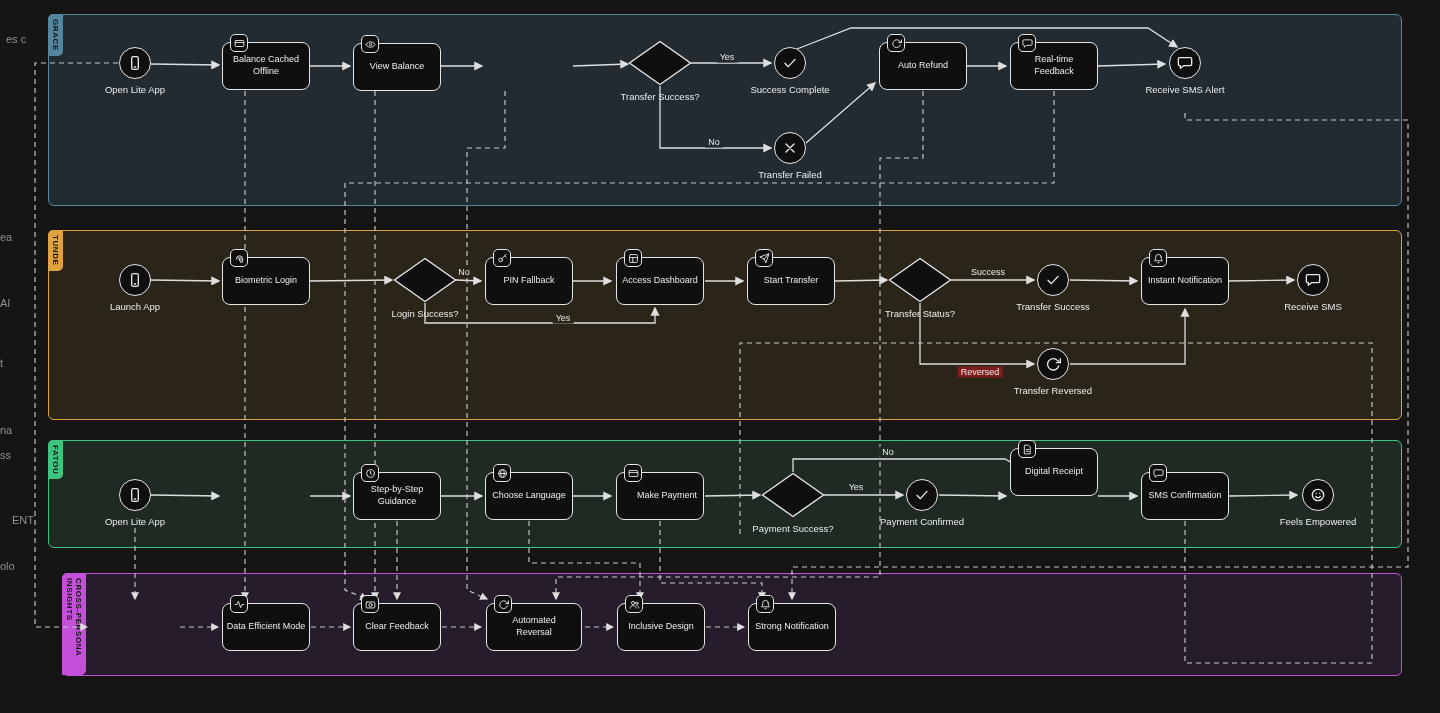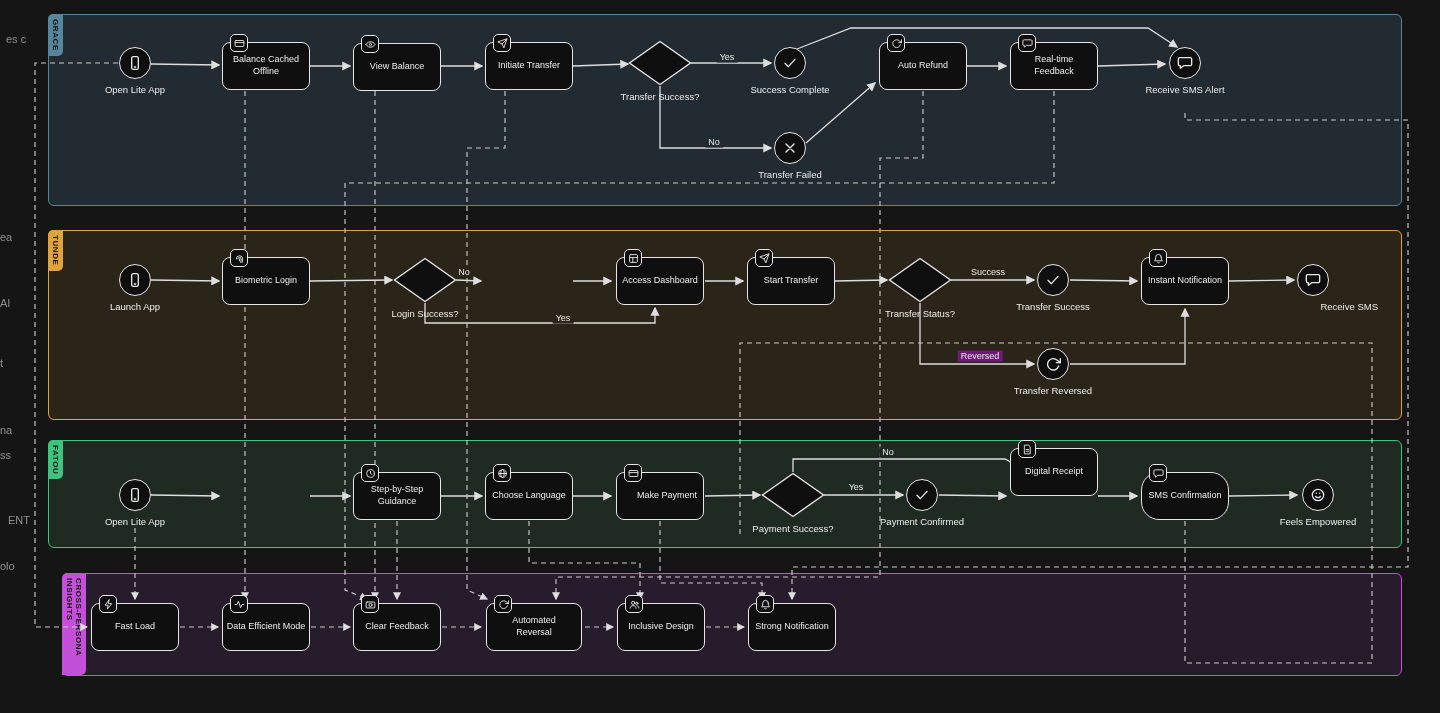--- a/index.html
+++ b/index.html
@@ -196,28 +196,28 @@
     </div>
     <div class="lane" style="left: 62px; top: 573px; width: 1340px; height: 103px; border-color: rgb(196, 79, 217); background: rgb(39, 28, 43);">
       <div class="lane-tab" style="background: rgb(196, 79, 217);">CROSS-PERSONA INSIGHTS</div>
     </div>
     <div class="fragment" style="left: 6px; top: 33px;">es c</div>
     <div class="fragment" style="left: 0px; top: 231px;">ea</div>
     <div class="fragment" style="left: 0px; top: 297px;">AI</div>
     <div class="fragment" style="left: 0px; top: 357px;">t</div>
     <div class="fragment" style="left: 0px; top: 424px;">na</div>
     <div class="fragment" style="left: 0px; top: 449px;">ss</div>
-    <div class="fragment" style="left: 8px; top: 514px;">ENT</div>
+    <div class="fragment" style="left: 0px; top: 514px; padding-left: 12px;">ENT</div>
     <div class="fragment" style="left: 0px; top: 560px;">olo</div>
     <div class="edge-label" style="left: 727px; top: 57px; background: rgb(33, 43, 49);">Yes</div>
     <div class="edge-label" style="left: 714px; top: 142px; background: rgb(33, 43, 49);">No</div>
     <div class="edge-label" style="left: 464px; top: 272px; background: rgb(43, 37, 25);">No</div>
     <div class="edge-label" style="left: 563px; top: 318px; background: rgb(43, 37, 25);">Yes</div>
     <div class="edge-label" style="left: 988px; top: 272px; background: rgb(43, 37, 25);">Success</div>
-    <div class="edge-label" style="left: 980px; top: 356px; background: #701a75;">Reversed</div>
+    <div class="edge-label" style="left: 980px; top: 372px; background: #7f1d1d;">Reversed</div>
     <div class="edge-label" style="left: 856px; top: 487px; background: rgb(30, 42, 34);">Yes</div>
     <div class="edge-label" style="left: 888px; top: 452px; background: rgb(30, 42, 34);">No</div>
     <div class="node-circle" style="left: 119px; top: 47px;">
       <svg class="ic" width="16" height="16" viewBox="0 0 24 24">
         <use href="#sym-phone-icon"></use>
       </svg>
     </div>
     <div class="below-label" style="left: 70px; top: 84px;">Open Lite App</div>
     <div class="node-rect" style="left: 222px; top: 42px; width: 88px; height: 48px;">
       <div class="badge">
@@ -229,28 +229,20 @@
 Offline</div>
     </div>
     <div class="node-rect" style="left: 353px; top: 43px; width: 88px; height: 48px;">
       <div class="badge">
         <svg class="ic" width="11" height="11" viewBox="0 0 24 24">
           <use href="#sym-eye-icon"></use>
         </svg>
       </div>
       <div class="rect-label">View Balance</div>
     </div>
-    <div class="node-rect" style="left: 485px; top: 42px; width: 88px; height: 48px;">
-      <div class="badge">
-        <svg class="ic" width="11" height="11" viewBox="0 0 24 24">
-          <use href="#sym-send-icon"></use>
-        </svg>
-      </div>
-      <div class="rect-label">Initiate Transfer</div>
-    </div>
     <div class="node-diamond" style="left: 628px; top: 40px;">
       <svg class="dshape" width="64" height="46" viewBox="0 0 64 46">
         <polygon points="32,1.5 62.5,23 32,44.5 1.5,23"></polygon>
       </svg>
       <svg class="ic" width="15" height="15" viewBox="0 0 24 24">
         <use href="#sym-check-circle-icon"></use>
       </svg>
     </div>
     <div class="below-label" style="left: 595px; top: 91px;">Transfer Success?</div>
     <div class="node-circle" style="left: 774px; top: 47px;">
@@ -304,20 +296,28 @@
     </div>
     <div class="node-diamond" style="left: 393px; top: 257px;">
       <svg class="dshape" width="64" height="46" viewBox="0 0 64 46">
         <polygon points="32,1.5 62.5,23 32,44.5 1.5,23"></polygon>
       </svg>
       <svg class="ic" width="15" height="15" viewBox="0 0 24 24">
         <use href="#sym-check-circle-icon"></use>
       </svg>
     </div>
     <div class="below-label" style="left: 360px; top: 308px;">Login Success?</div>
+    <div class="node-rect" style="left: 485px; top: 257px; width: 88px; height: 48px;">
+      <div class="badge">
+        <svg class="ic" width="11" height="11" viewBox="0 0 24 24">
+          <use href="#sym-key-icon"></use>
+        </svg>
+      </div>
+      <div class="rect-label">PIN Fallback</div>
+    </div>
     <div class="node-rect" style="left: 616px; top: 257px; width: 88px; height: 48px;">
       <div class="badge">
         <svg class="ic" width="11" height="11" viewBox="0 0 24 24">
           <use href="#sym-layout-icon"></use>
         </svg>
       </div>
       <div class="rect-label">Access Dashboard</div>
     </div>
     <div class="node-rect" style="left: 747px; top: 257px; width: 88px; height: 48px;">
       <div class="badge">
@@ -348,21 +348,21 @@
           <use href="#sym-bell-icon"></use>
         </svg>
       </div>
       <div class="rect-label">Instant Notification</div>
     </div>
     <div class="node-circle" style="left: 1297px; top: 264px;">
       <svg class="ic" width="16" height="16" viewBox="0 0 24 24">
         <use href="#sym-chat-icon"></use>
       </svg>
     </div>
-    <div class="below-label" style="left: 1248px; top: 301px; text-align: right;">Receive SMS</div>
+    <div class="below-label" style="left: 1248px; top: 301px;">Receive SMS</div>
     <div class="node-circle" style="left: 1037px; top: 348px;">
       <svg class="ic" width="16" height="16" viewBox="0 0 24 24">
         <use href="#sym-refresh-icon"></use>
       </svg>
     </div>
     <div class="below-label" style="left: 988px; top: 385px;">Transfer Reversed</div>
     <div class="node-circle" style="left: 119px; top: 479px;">
       <svg class="ic" width="16" height="16" viewBox="0 0 24 24">
         <use href="#sym-phone-icon"></use>
       </svg>
@@ -409,42 +409,34 @@
     </div>
     <div class="below-label" style="left: 857px; top: 516px;">Payment Confirmed</div>
     <div class="node-rect" style="left: 1010px; top: 448px; width: 88px; height: 48px;">
       <div class="badge">
         <svg class="ic" width="11" height="11" viewBox="0 0 24 24">
           <use href="#sym-doc-icon"></use>
         </svg>
       </div>
       <div class="rect-label">Digital Receipt</div>
     </div>
-    <div class="node-rect" style="left: 1141px; top: 472px; width: 88px; height: 48px; border-radius: 18px;">
+    <div class="node-rect" style="left: 1141px; top: 472px; width: 88px; height: 48px;">
       <div class="badge">
         <svg class="ic" width="11" height="11" viewBox="0 0 24 24">
           <use href="#sym-chat-icon"></use>
         </svg>
       </div>
       <div class="rect-label">SMS Confirmation</div>
     </div>
     <div class="node-circle" style="left: 1302px; top: 479px;">
       <svg class="ic" width="16" height="16" viewBox="0 0 24 24">
         <use href="#sym-smile-icon"></use>
       </svg>
     </div>
     <div class="below-label" style="left: 1253px; top: 516px;">Feels Empowered</div>
-    <div class="node-rect" style="left: 91px; top: 603px; width: 88px; height: 48px;">
-      <div class="badge">
-        <svg class="ic" width="11" height="11" viewBox="0 0 24 24">
-          <use href="#sym-lightning-icon"></use>
-        </svg>
-      </div>
-      <div class="rect-label">Fast Load</div>
-    </div>
     <div class="node-rect" style="left: 222px; top: 603px; width: 88px; height: 48px;">
       <div class="badge">
         <svg class="ic" width="11" height="11" viewBox="0 0 24 24">
           <use href="#sym-activity-icon"></use>
         </svg>
       </div>
       <div class="rect-label">Data Efficient Mode</div>
     </div>
     <div class="node-rect" style="left: 353px; top: 603px; width: 88px; height: 48px;">
       <div class="badge">

